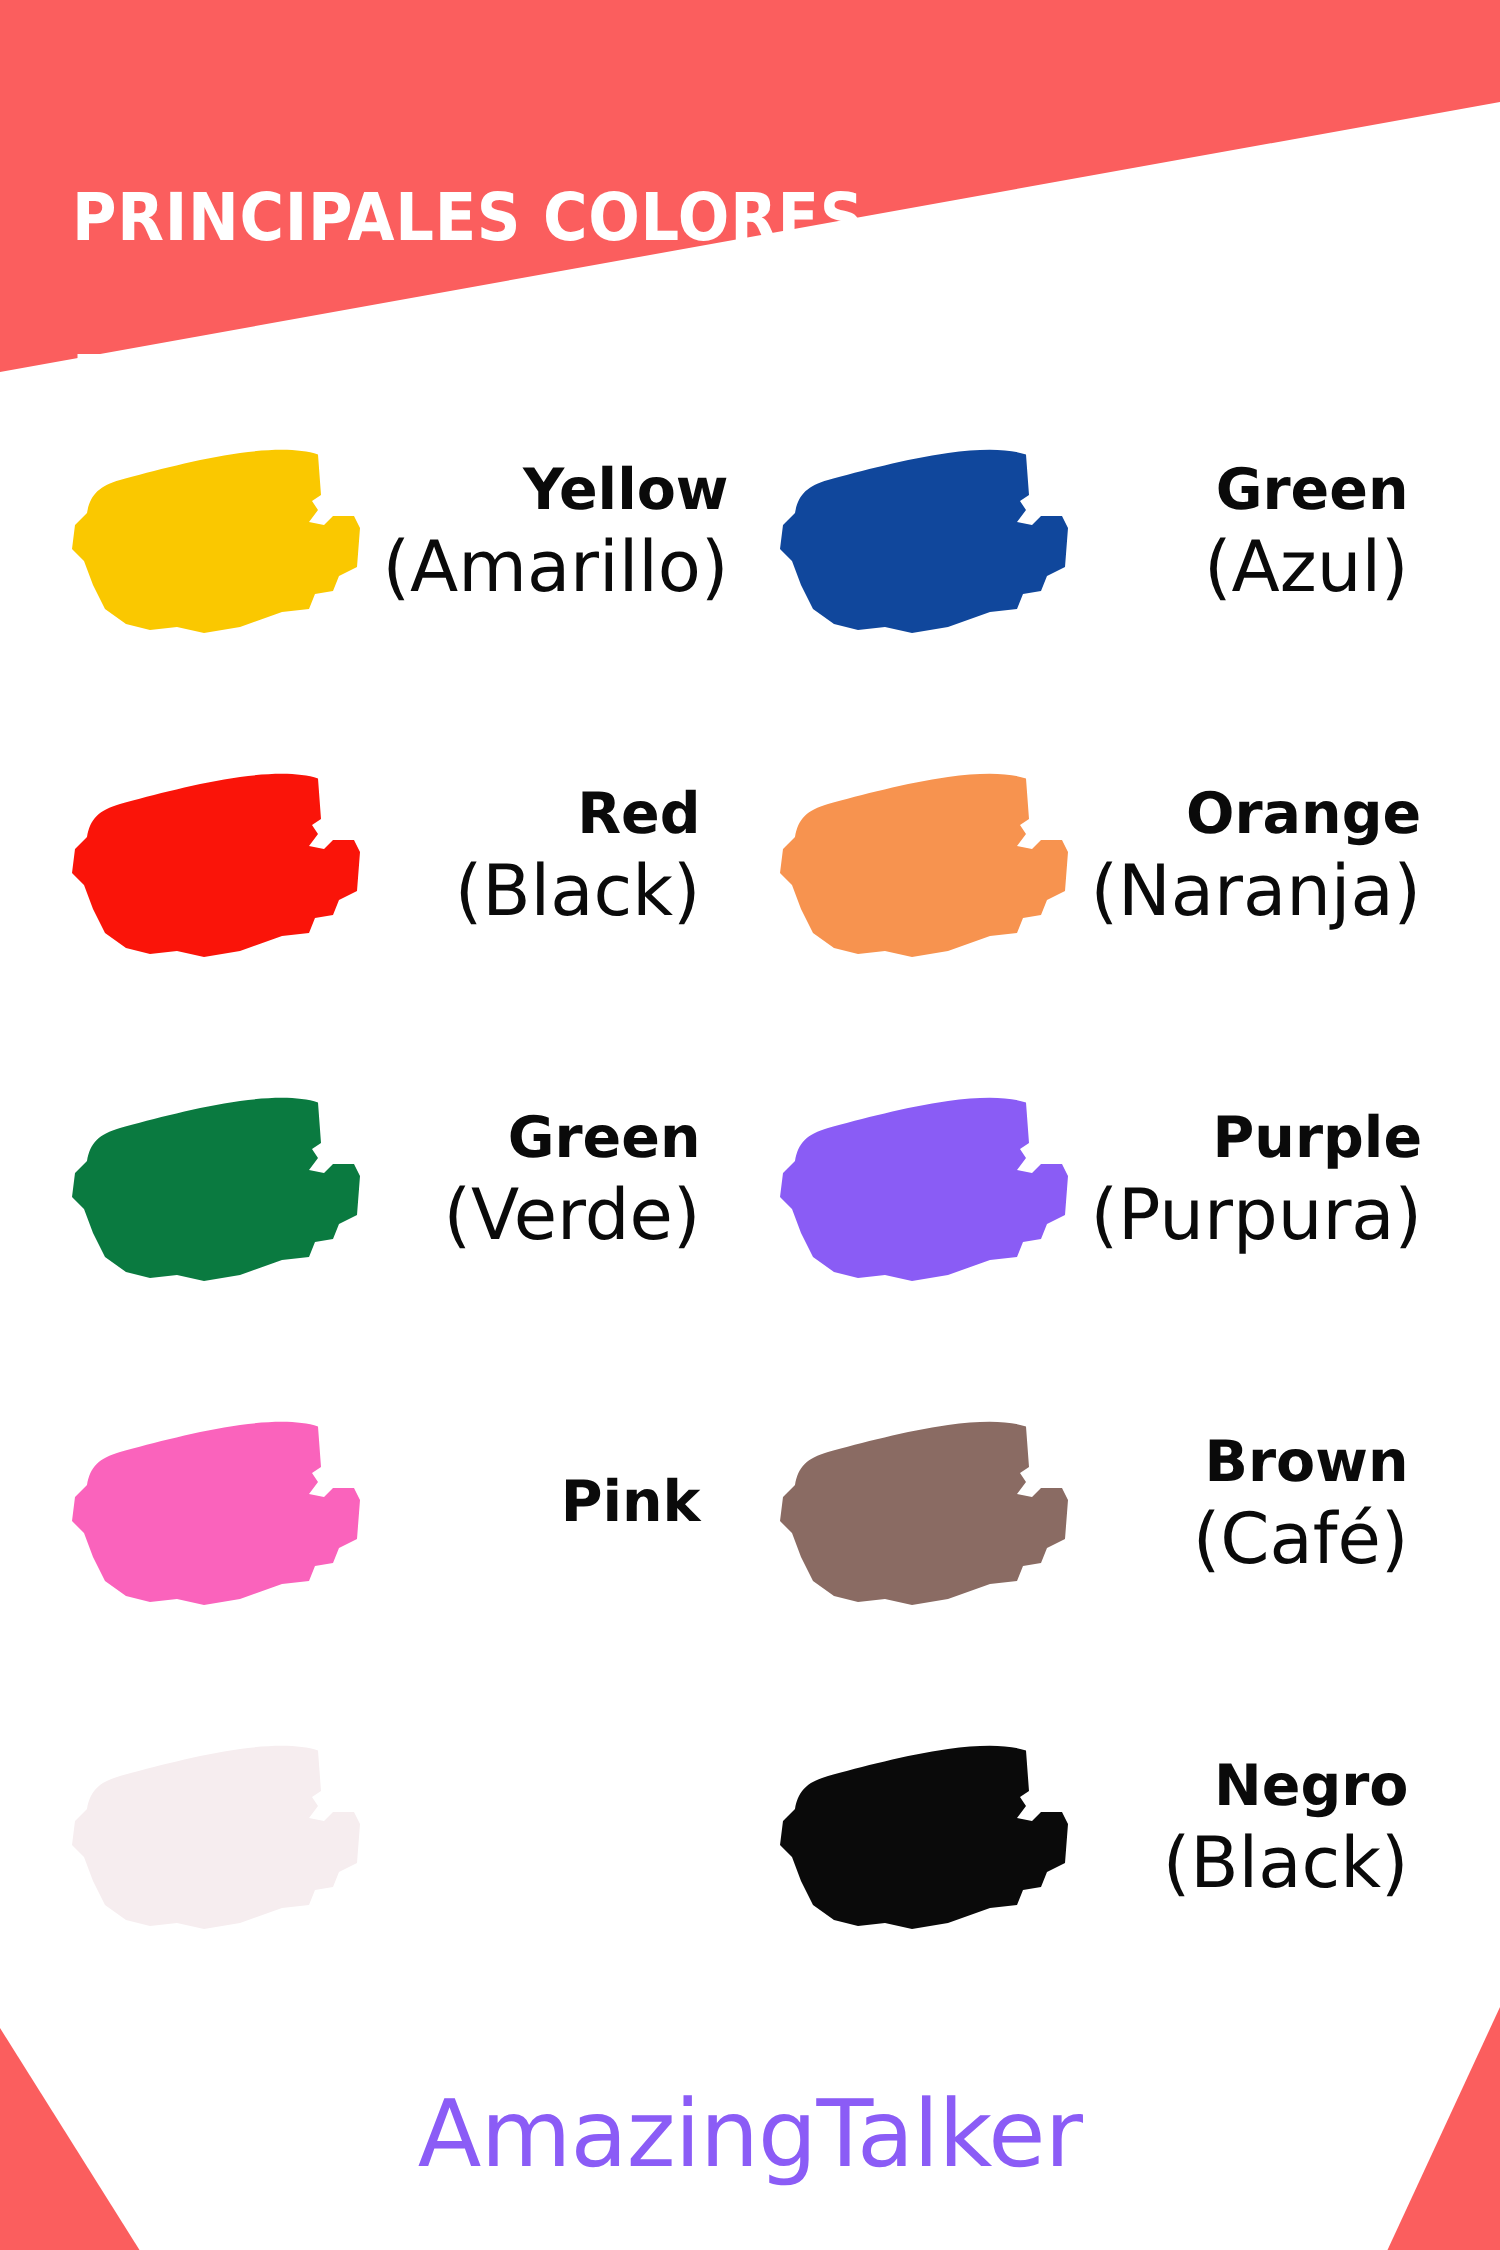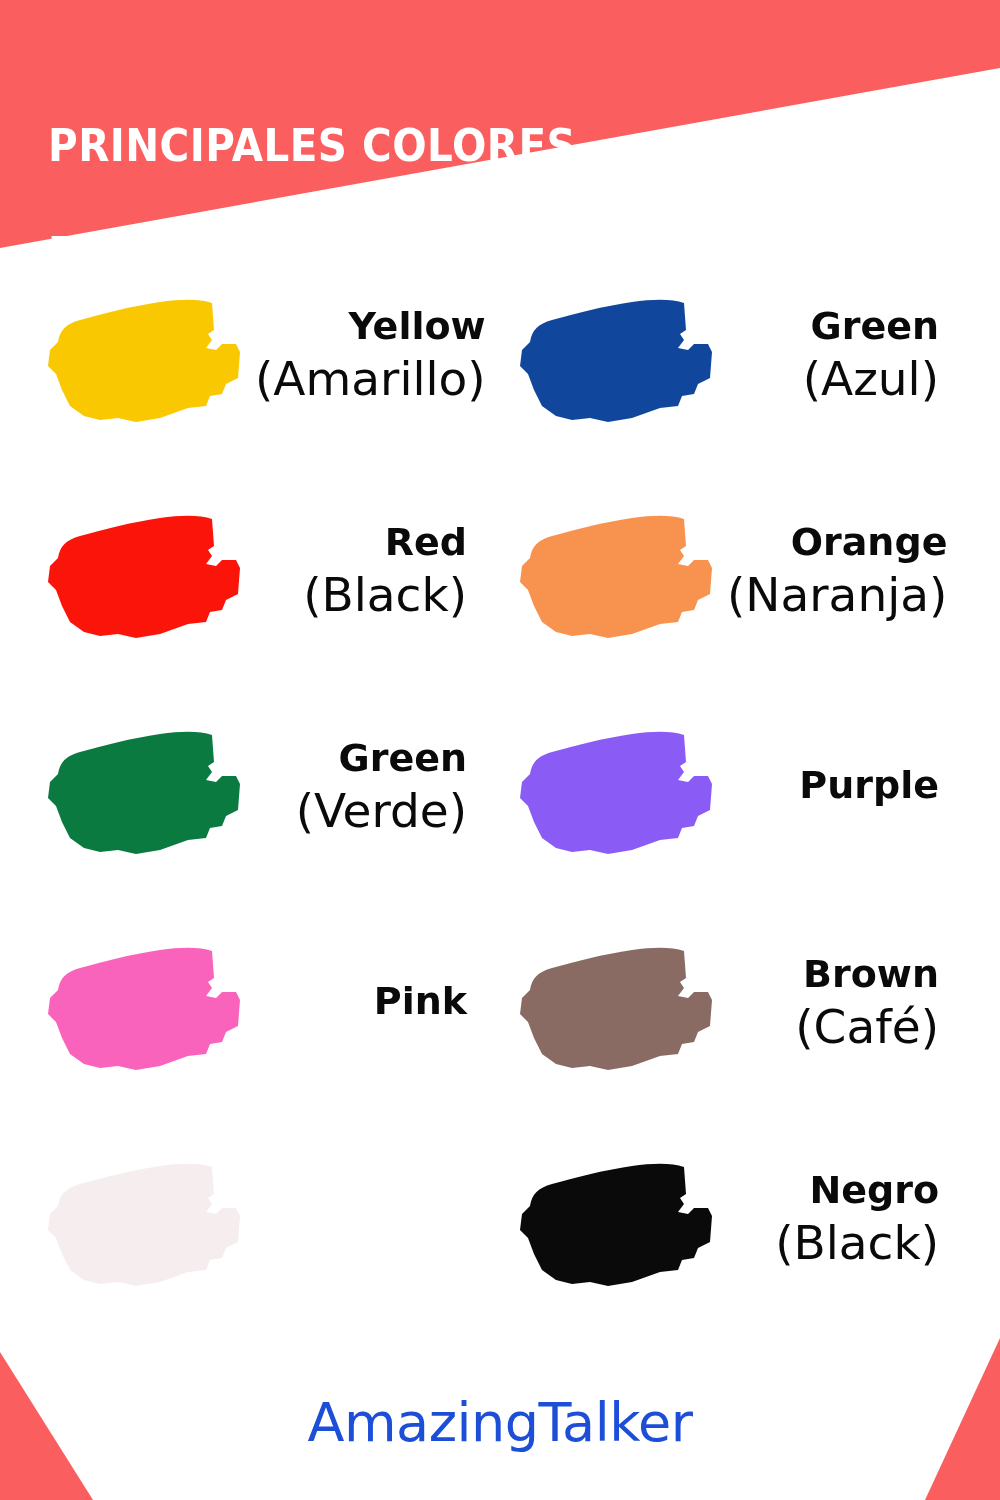--- a/index.html
+++ b/index.html
@@ -112,24 +112,24 @@
   .footer {
     position: absolute;
     left: 0;
     top: 1384px;
     width: 1000px;
     text-align: center;
   }
   .brand {
     font-family: "DejaVu Sans", sans-serif;
     font-weight: normal;
-    font-size: 54px;
+    font-size: 62px;
     line-height: 78px;
     letter-spacing: -0.5px;
-    color: #1d4ed8;
+    color: #8b5cf6;
   }
 </style>
 </head>
 <body>
 
 <svg class="deco-layer" viewBox="0 0 1000 1500" aria-hidden="true">
   <polygon id="deco-header-band" points="0,0 1000,0 1000,68 0,248" fill="#fb5e5e"></polygon>
   <polygon id="deco-bottom-left" points="0,1352 0,1500 93,1500" fill="#fb5e5e"></polygon>
   <polygon id="deco-bottom-right" points="1000,1338 1000,1500 925,1500" fill="#fb5e5e"></polygon>
 </svg>
@@ -206,20 +206,21 @@
       </div>
     </div>
     <div class="cell right">
       <div class="swatch-wrap">
         <svg viewBox="0 0 215 150" preserveAspectRatio="none" aria-hidden="true">
           <path class="brush" d="M18,64 C20,52 26,46 40,42 C62,36 92,28 120,24 C142,21 160,21 172,25 L174,52 L168,56 L172,62 L166,70 L176,72 L182,66 L196,66 L200,74 L198,100 L186,106 L182,116 L170,118 L166,128 L148,130 L120,140 L96,144 L78,140 L60,142 L44,138 L30,128 L22,112 L16,96 L8,88 L10,72 Z" fill="#8a5cf5"></path>
         </svg>
       </div>
       <div class="labels">
         <span class="label-en">Purple</span>
+        <span class="label-es">(Purpura)</span>
       </div>
     </div>
   </section>
 
   <section class="row">
     <div class="cell left">
       <div class="swatch-wrap">
         <svg viewBox="0 0 215 150" preserveAspectRatio="none" aria-hidden="true">
           <path class="brush" d="M18,64 C20,52 26,46 40,42 C62,36 92,28 120,24 C142,21 160,21 172,25 L174,52 L168,56 L172,62 L166,70 L176,72 L182,66 L196,66 L200,74 L198,100 L186,106 L182,116 L170,118 L166,128 L148,130 L120,140 L96,144 L78,140 L60,142 L44,138 L30,128 L22,112 L16,96 L8,88 L10,72 Z" fill="#fa63bc"></path>
         </svg>

